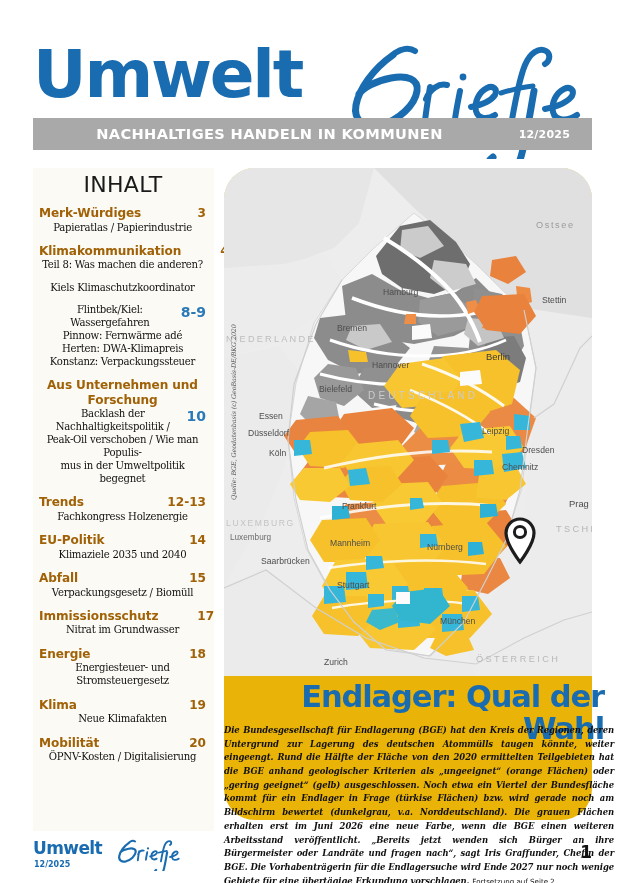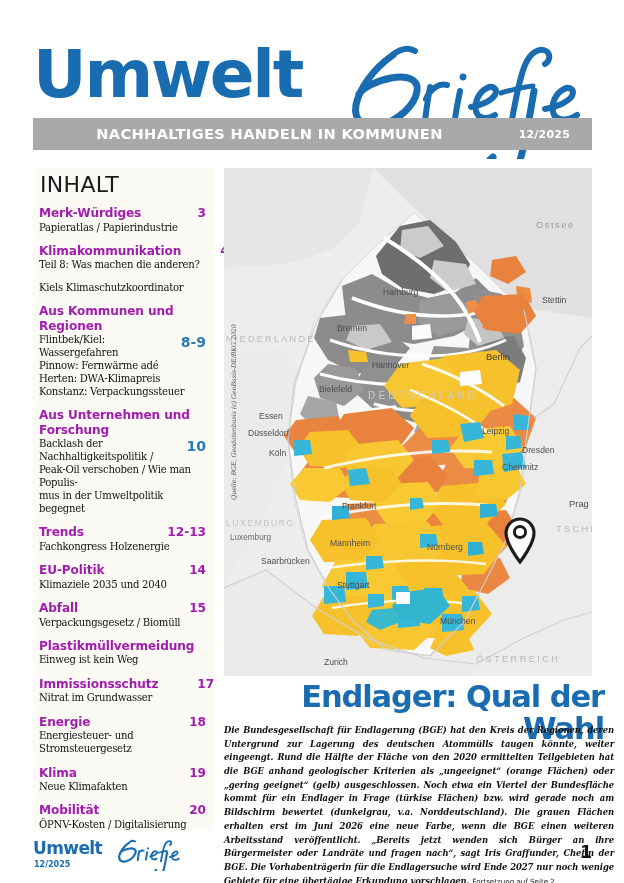--- a/index.html
+++ b/index.html
@@ -70,36 +70,37 @@
   }
 
   
   .toc {
     position: absolute;
     left: 33px; top: 168px;
     width: 181px; height: 663px;
     background: #fbfaf5;
     box-sizing: border-box;
     padding: 6px 8px 0 6px;
+    text-align: center;
   }
   .toc-title {
     font-family: "DejaVu Sans", sans-serif;
     font-size: 22px;
     font-weight: normal;
     color: #1a1a1a;
     letter-spacing: 0.3px;
     margin: 0 0 10px 1px;
     line-height: 1;
   }
   .toc-entry { margin-bottom: 9.5px; position: relative; }
   .toc-head {
     display: flex;
     align-items: baseline;
     justify-content: space-between;
-    color: #a21caf;
+    color: #a16207;
     font-family: "DejaVu Sans", sans-serif;
     font-size: 12.1px;
     font-weight: bold;
     line-height: 1.2;
     gap: 33px;
   }
   .toc-head .t { letter-spacing: -0.1px; }
   .toc-head .p { font-size: 12.1px; font-weight: bold; white-space: nowrap; padding-left: 6px; }
   .toc-sub {
     font-family: "DejaVu Serif", serif;
@@ -150,23 +151,24 @@
     font-family: "DejaVu Sans", sans-serif;
     font-weight: bold;
     font-size: 17px;
     color: #111;
   }
 
   
   .map {
     position: absolute;
     left: 224px; top: 168px;
-    width: 368px; height: 508px;
+    width: 368px; height: 652px;
     background: #eab308;
     overflow: hidden;
+    border-radius: 31px;
   }
   .map svg { display: block; }
   .src-credit {
     position: absolute;
     left: 219px; top: 500px;
     width: 150px;
     transform: rotate(-90deg);
     transform-origin: 0 0;
     margin-left: 11px;
     font-family: "DejaVu Serif", serif;
@@ -259,23 +261,20 @@
         <div class="toc-head">
           <span class="t">Klimakommunikation</span>
           <span class="p">4-5</span>
         </div>
         <div class="toc-sub"><span>Teil 8: Was machen die anderen?</span></div>
       </div>
       <div class="toc-entry">
         <div class="toc-sub"><span>Kiels Klimaschutzkoordinator</span></div>
       </div>
       <div class="toc-entry">
-        <div class="toc-head">
-          <span class="t">Aus Kommunen und Regionen</span>
-        </div>
         <div class="toc-sub"><span class="p-inline">8-9</span><span>Flintbek/Kiel: Wassergefahren<br>Pinnow: Fernwärme adé<br>Herten: DWA-Klimapreis<br>Konstanz: Verpackungssteuer</span></div>
       </div>
       <div class="toc-entry">
         <div class="toc-head">
           <span class="t">Aus Unternehmen und Forschung</span>
         </div>
         <div class="toc-sub"><span class="p-inline">10</span><span>Backlash der Nachhaltigkeitspolitik /<br>Peak-Oil verschoben / Wie man Populis-<br>mus in der Umweltpolitik begegnet</span></div>
       </div>
       <div class="toc-entry">
         <div class="toc-head">
@@ -290,27 +289,20 @@
           <span class="p">14</span>
         </div>
         <div class="toc-sub"><span>Klimaziele 2035 und 2040</span></div>
       </div>
       <div class="toc-entry">
         <div class="toc-head">
           <span class="t">Abfall</span>
           <span class="p">15</span>
         </div>
         <div class="toc-sub"><span>Verpackungsgesetz / Biomüll</span></div>
-      </div>
-      <div class="toc-entry">
-        <div class="toc-head">
-          <span class="t">Plastikmüllvermeidung</span>
-          <span class="p">16</span>
-        </div>
-        <div class="toc-sub"><span>Einweg ist kein Weg</span></div>
       </div>
       <div class="toc-entry">
         <div class="toc-head">
           <span class="t">Immissionsschutz</span>
           <span class="p">17</span>
         </div>
         <div class="toc-sub"><span>Nitrat im Grundwasser</span></div>
       </div>
       <div class="toc-entry">
         <div class="toc-head">

